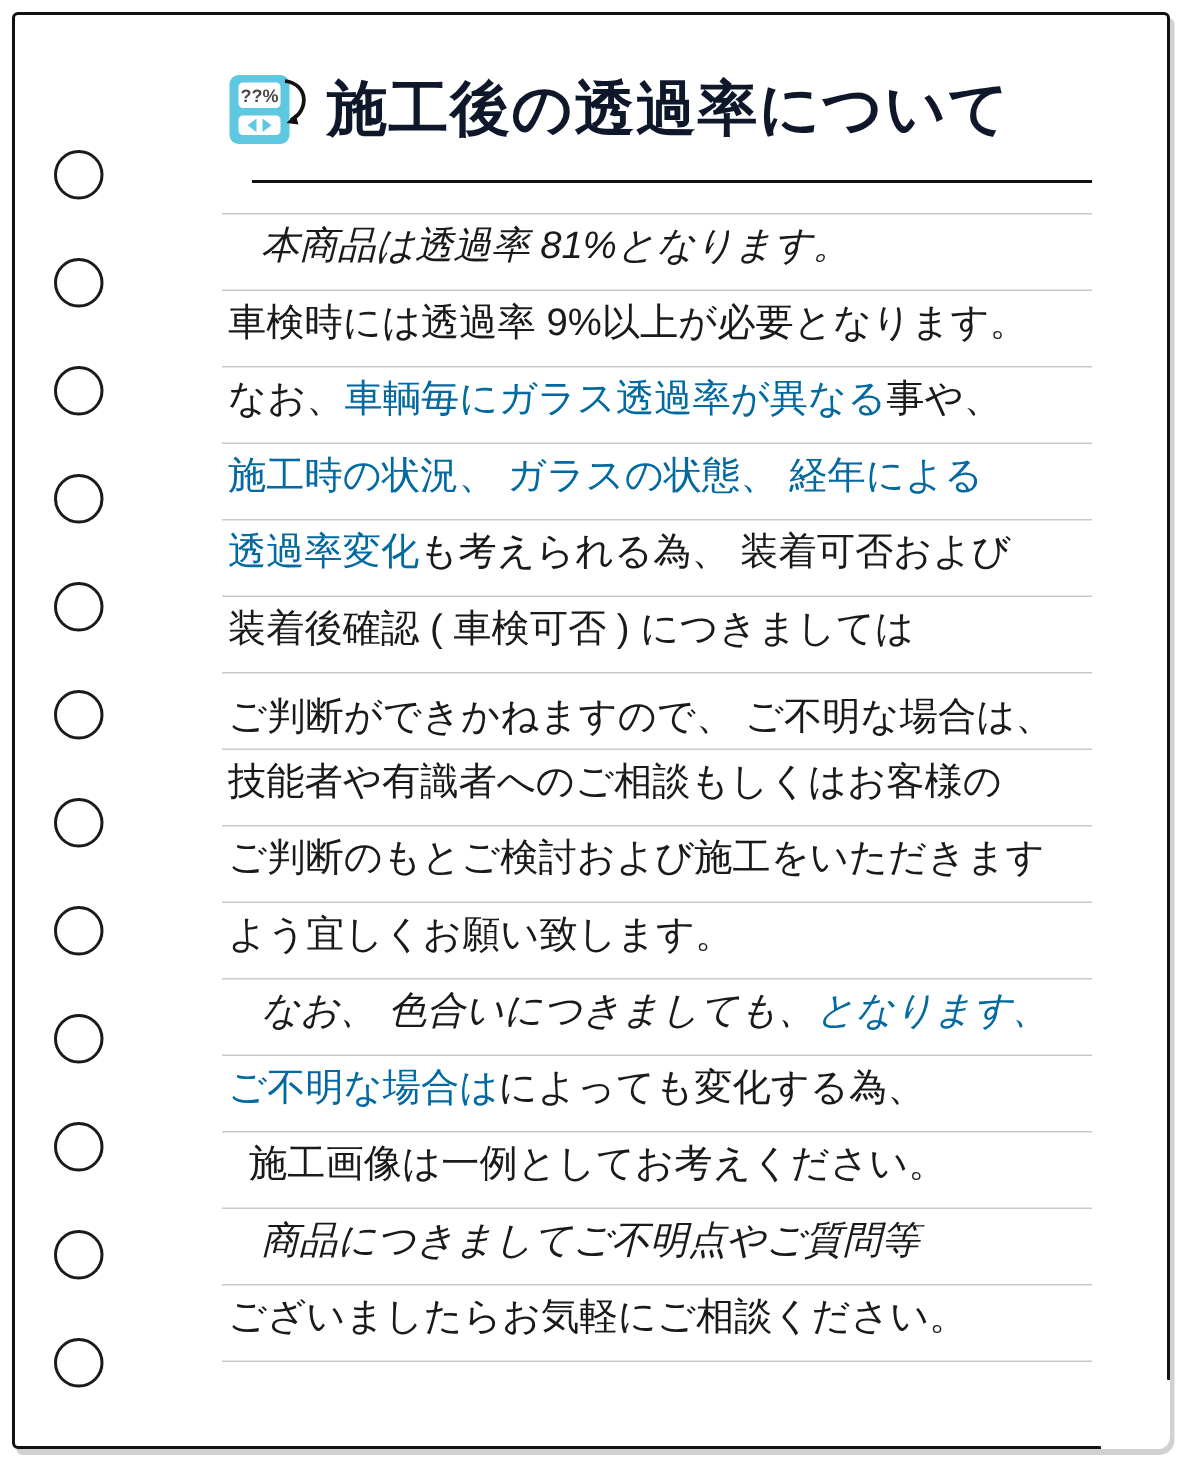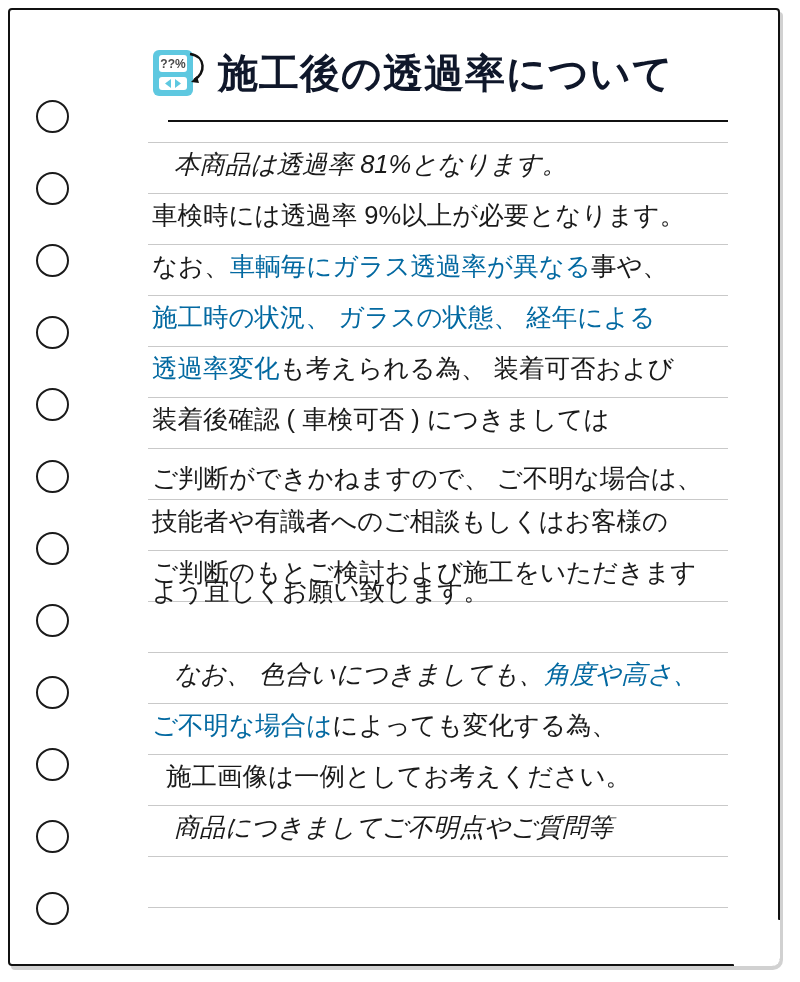--- a/index.html
+++ b/index.html
@@ -223,27 +223,28 @@
     <div class="para pink" style="top:305px">施工時の状況、 ガラスの状態、 経年による</div>
 
     <div class="para" style="top:407px">装着後確認 ( 車検可否 ) につきましては</div>
 
     <div class="para" style="top:356px">
       <span class="pink">透過率変化</span><span>も考えられる為、 装着可否および</span>
     </div>
     <div class="para" style="top:466px">ご判断ができかねますので、 ご不明な場合は、</div>
     <div class="para" style="top:509px">技能者や有識者へのご相談もしくはお客様の</div>
     <div class="para" style="top:560px">ご判断のもとご検討および施工をいただきます</div>
-    <div class="para" style="top:579px">よう宜しくお願い致します。</div>
+    <div class="para" style="top:611px">よう宜しくお願い致します。</div>
 
     <div class="para indent1" style="top:662px">
-      <span>なお、 色合いにつきましても、</span><span class="pink">角度や高さ、</span>
+      <span>なお、 色合いにつきましても、</span><span class="pink">となります、</span>
     </div>
 
     <div class="para" style="top:713px">
       <span class="pink">ご不明な場合は</span><span>によっても変化する為、</span>
     </div>
 
     <div class="para indent1" style="top:815px">商品につきましてご不明点やご質問等</div>
     <div class="para indent2" style="top:764px">施工画像は一例としてお考えください。</div>
+    <div class="para" style="top:866px">ございましたらお気軽にご相談ください。</div>
 
   </div>
 </div>
 
 </body></html>

